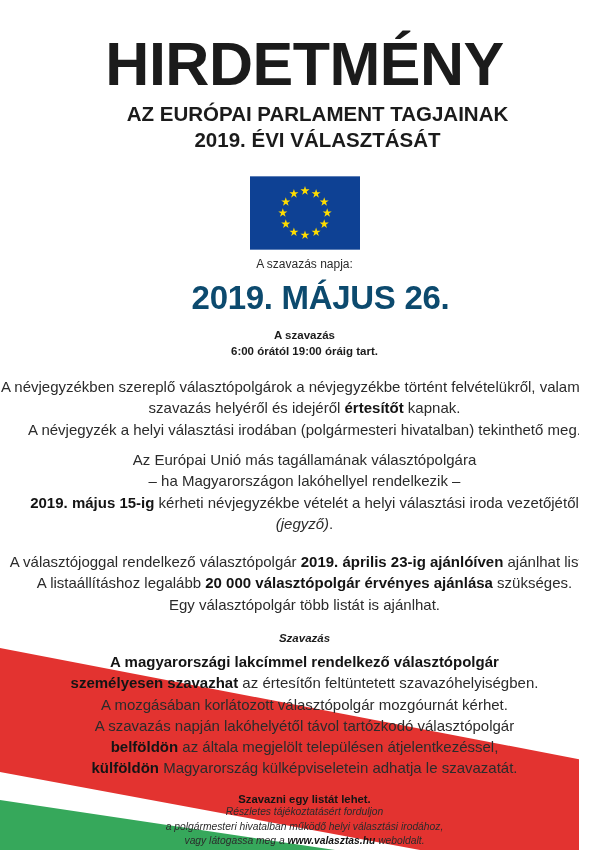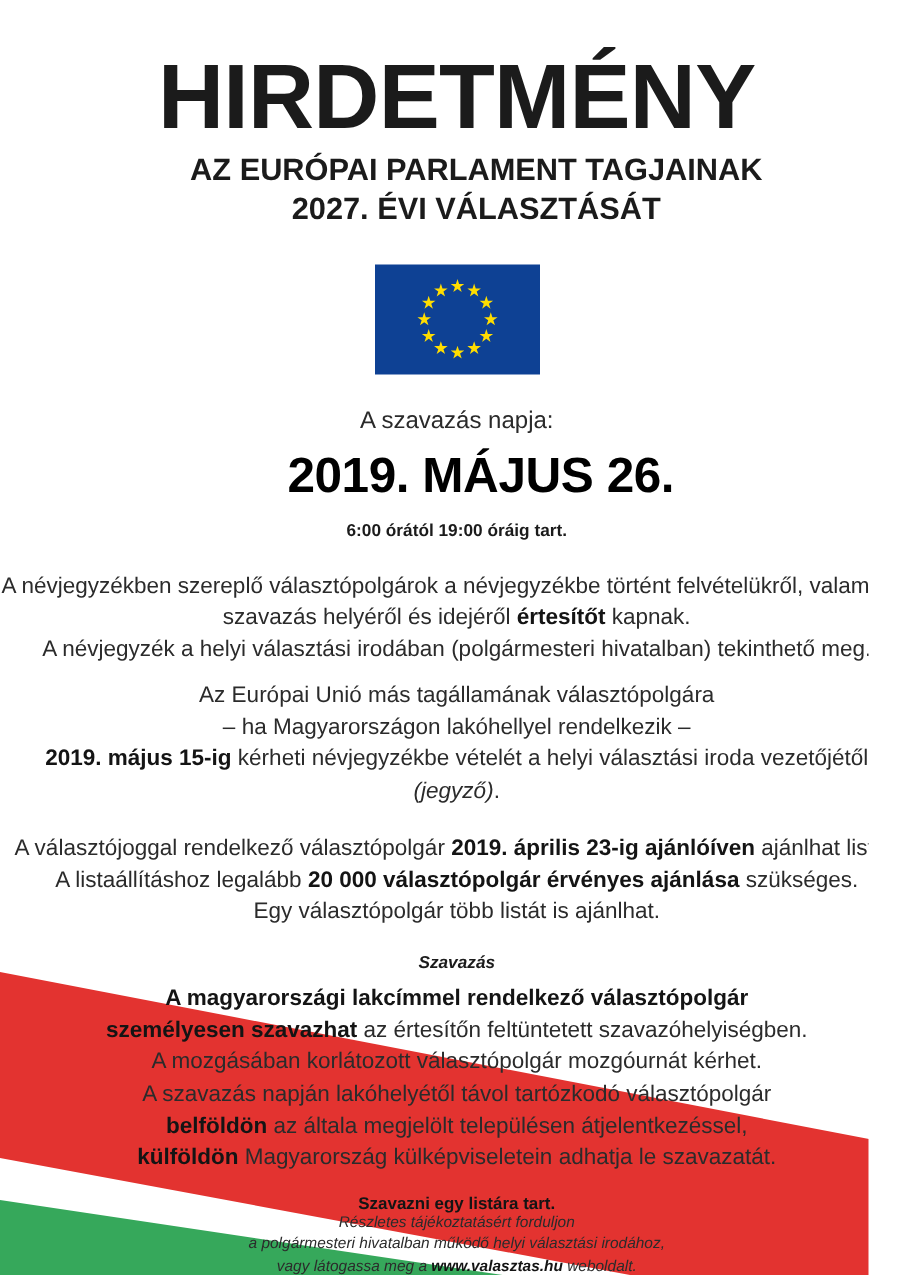--- a/index.html
+++ b/index.html
@@ -71,30 +71,30 @@
     justify-content: center;
   }
   .eu-flag {
     display: block;
     width: 110px;
     height: 76px;
   }
 
   
   .vote-day-label {
-    font-size: 16px;
-    margin-top: 21px;
+    font-size: 12px;
+    margin-top: 6px;
     color: #2a2a2a;
   }
   .vote-date {
     font-size: 33px;
     font-weight: bold;
     margin-top: 8px;
     letter-spacing: -0.3px;
-    color: #000000;
+    color: #0c4a6e;
     margin-left: 32px;
   }
   .vote-hours {
     font-size: 11.5px;
     font-weight: bold;
     margin-top: 11px;
     line-height: 1.33;
     color: #1b1b1b;
   }
 
@@ -146,21 +146,21 @@
     <polygon points="0,800 335,850 0,850" fill="#36a85b"></polygon>
   </svg>
 
   <div id="content">
 
     <h1 class="main-title">HIRDETMÉNY</h1>
 
 
     <div class="subtitle-main">
       <div>AZ EURÓPAI PARLAMENT TAGJAINAK</div>
-      <div>2027. ÉVI VÁLASZTÁSÁT</div>
+      <div>2019. ÉVI VÁLASZTÁSÁT</div>
     </div>
 
     <div class="eu-flag-wrap">
       <svg class="eu-flag" viewBox="0 0 120 80">
         <rect id="eu-bg" x="0" y="0" width="120" height="80" fill="#0e4194"></rect>
         <g id="eu-stars">
             <polygon points="60.00,10.60 61.17,14.19 64.95,14.19 61.89,16.41 63.06,20.01 60.00,17.79 56.94,20.01 58.11,16.41 55.05,14.19 58.83,14.19" fill="#ffdd00"></polygon>
             <polygon points="72.10,13.84 73.27,17.44 77.05,17.44 73.99,19.66 75.16,23.25 72.10,21.03 69.04,23.25 70.21,19.66 67.15,17.44 70.93,17.44" fill="#ffdd00"></polygon>
             <polygon points="80.96,22.70 82.13,26.29 85.90,26.29 82.85,28.51 84.01,32.11 80.96,29.89 77.90,32.11 79.07,28.51 76.01,26.29 79.79,26.29" fill="#ffdd00"></polygon>
             <polygon points="84.20,34.80 85.37,38.39 89.15,38.39 86.09,40.61 87.26,44.21 84.20,41.99 81.14,44.21 82.31,40.61 79.25,38.39 83.03,38.39" fill="#ffdd00"></polygon>
@@ -172,35 +172,36 @@
             <polygon points="35.80,34.80 36.97,38.39 40.75,38.39 37.69,40.61 38.86,44.21 35.80,41.99 32.74,44.21 33.91,40.61 30.85,38.39 34.63,38.39" fill="#ffdd00"></polygon>
             <polygon points="39.04,22.70 40.21,26.29 43.99,26.29 40.93,28.51 42.10,32.11 39.04,29.89 35.99,32.11 37.15,28.51 34.10,26.29 37.87,26.29" fill="#ffdd00"></polygon>
             <polygon points="47.90,13.84 49.07,17.44 52.85,17.44 49.79,19.66 50.96,23.25 47.90,21.03 44.84,23.25 46.01,19.66 42.95,17.44 46.73,17.44" fill="#ffdd00"></polygon>
           </g>
       </svg>
     </div>
 
     <div class="vote-day-label">A szavazás napja:</div>
     <div class="vote-date">2019. MÁJUS 26.</div>
     <div class="vote-hours">
+      <div>A szavazás</div>
       <div>6:00 órától 19:00 óráig tart.</div>
     </div>
 
     <div id="sections-host">
         <div class="section">
           <p class="para"><span>A névjegyzékben szereplő választópolgárok a névjegyzékbe történt felvételükről, valamint a szavazás helyéről és idejéről </span><b>értesítőt</b><span> kapnak.</span><br><span>A névjegyzék a helyi választási irodában (polgármesteri hivatalban) tekinthető meg.</span></p>
           <p class="para"><span>Az Európai Unió más tagállamának választópolgára</span><br><span>– ha Magyarországon lakóhellyel rendelkezik –</span><br><b>2019. május 15-ig</b><span> kérheti névjegyzékbe vételét a helyi választási iroda vezetőjétől </span><i>(jegyző)</i><span>.</span></p>
         </div>
         <div class="section">
           <p class="para"><span>A választójoggal rendelkező választópolgár </span><b>2019. április 23-ig ajánlóíven</b><span> ajánlhat listát.</span><br><span>A listaállításhoz legalább </span><b>20 000 választópolgár érvényes ajánlása</b><span> szükséges.</span><br><span>Egy választópolgár több listát is ajánlhat.</span></p>
         </div>
         <div class="section">
           <div class="section-heading">Szavazás</div>
           <p class="para"><b>A magyarországi lakcímmel rendelkező választópolgár</b><br><b>személyesen szavazhat</b><span> az értesítőn feltüntetett szavazóhelyiségben.</span><br><span>A mozgásában korlátozott választópolgár mozgóurnát kérhet.</span><br><span>A szavazás napján lakóhelyétől távol tartózkodó választópolgár</span><br><b>belföldön</b><span> az általa megjelölt településen átjelentkezéssel,</span><br><b>külföldön</b><span> Magyarország külképviseletein adhatja le szavazatát.</span></p>
         </div>
       </div>
 
-    <div class="standalone-bold">Szavazni egy listára tart.</div>
+    <div class="standalone-bold">Szavazni egy listát lehet.</div>
 
     <div class="footer-note" id="footer-note"><i>Részletes tájékoztatásért forduljon</i><br><i>a polgármesteri hivatalban működő helyi választási irodához,</i><br><i>vagy látogassa meg a </i><b>www.valasztas.hu</b><i> weboldalt.</i></div>
 
   </div>
 </div>
 
 </body></html>

